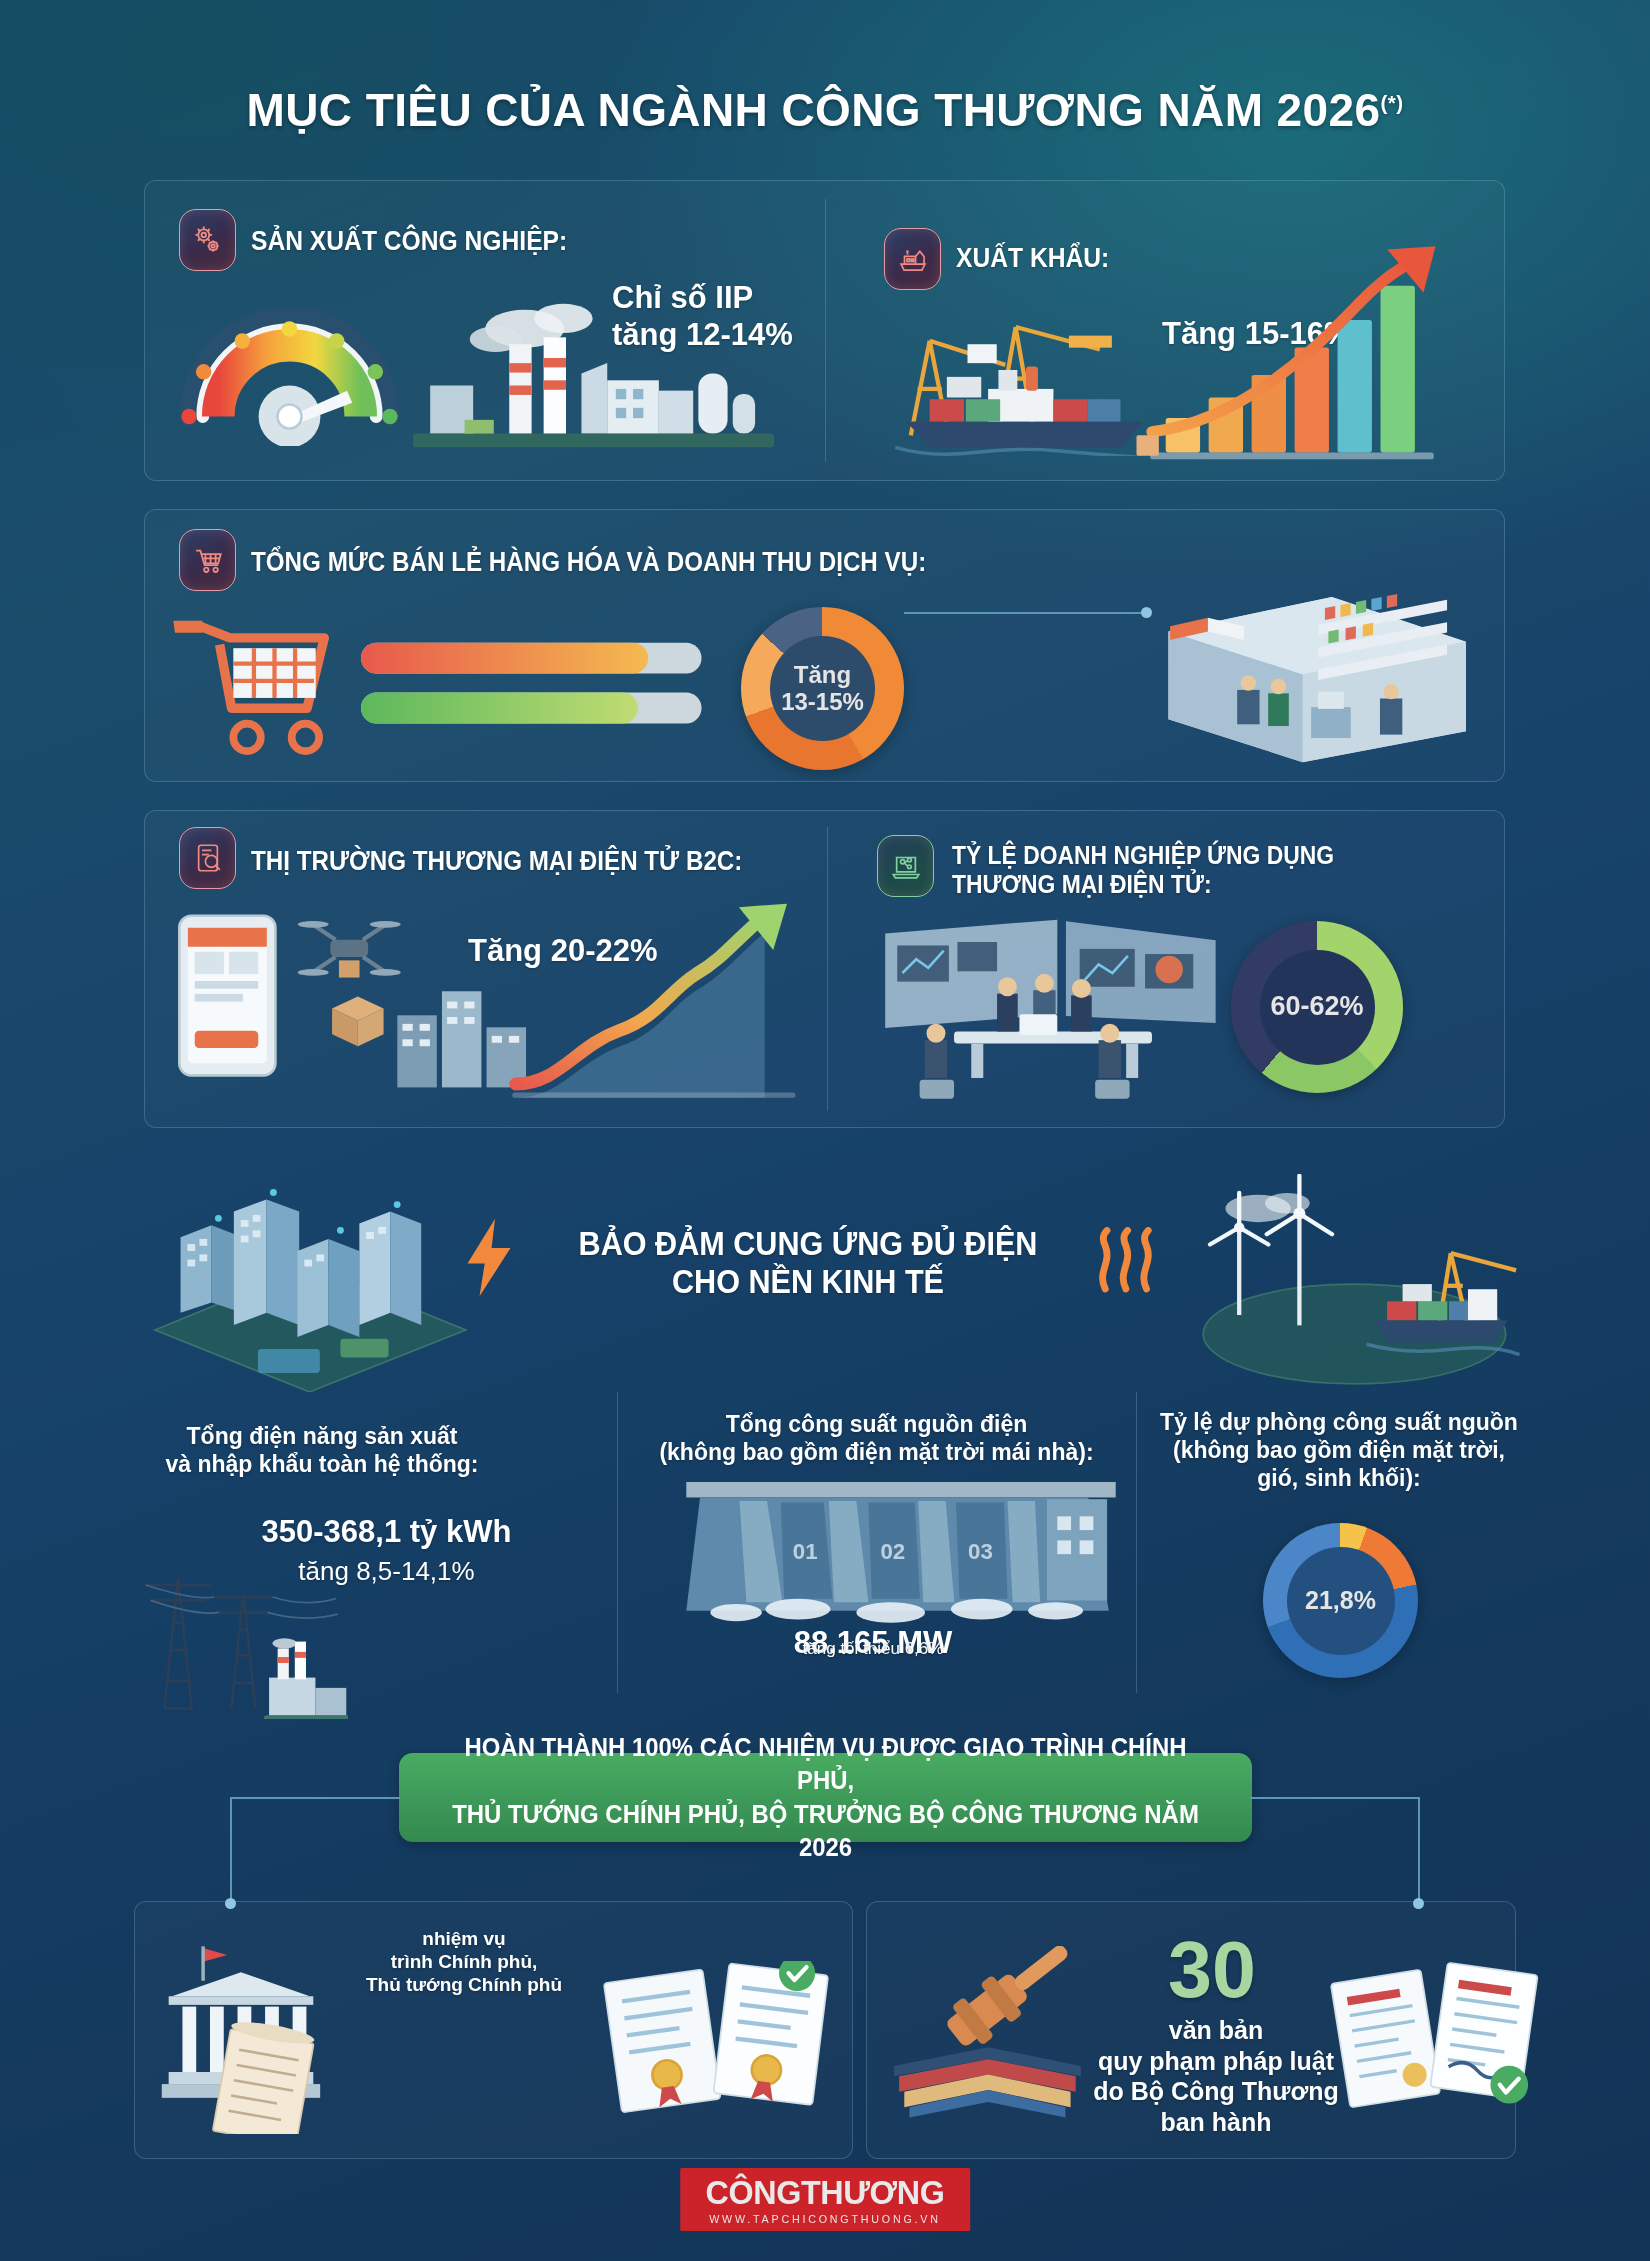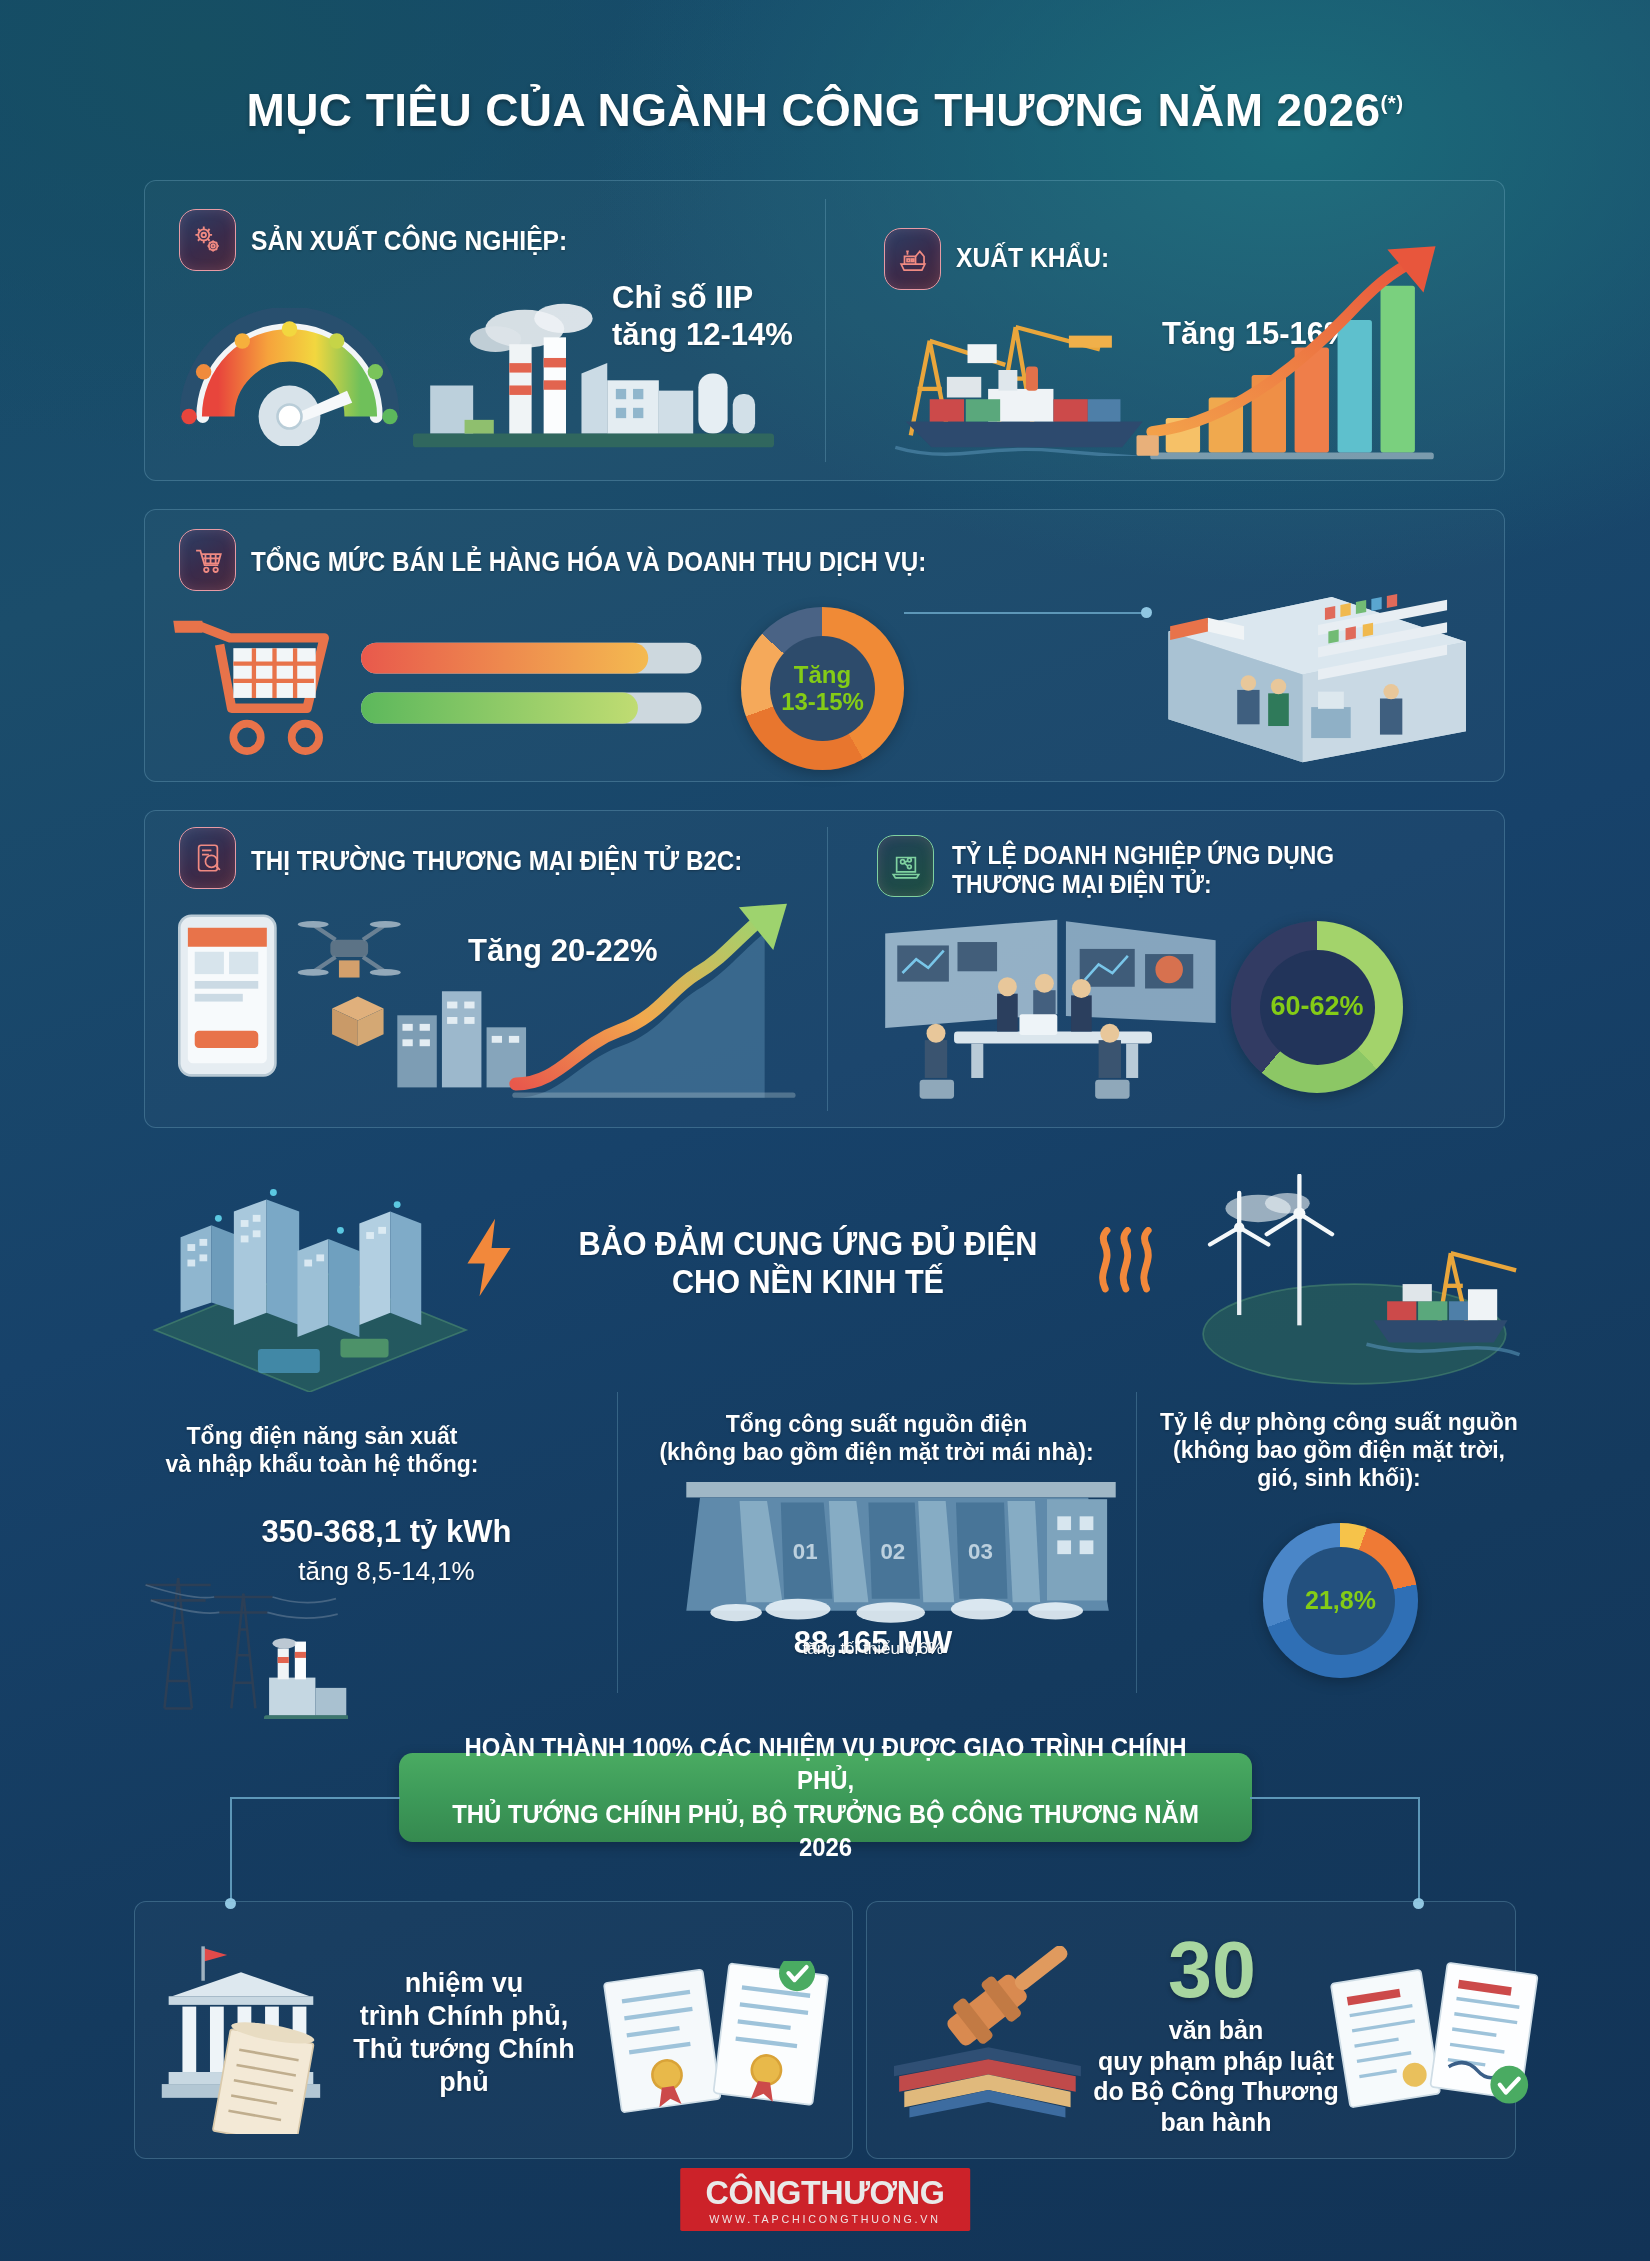--- a/index.html
+++ b/index.html
@@ -79,21 +79,21 @@
     font-weight: bold; line-height: 1.22;
     white-space: pre-line; text-align: center;
     text-shadow: 0 0.9px 2.6px rgba(0,0,0,0.3);
   }
 
   
   .donut { position: absolute; border-radius: 50%; display:flex; align-items:center; justify-content:center; }
   .donut .hole {
     position: absolute; border-radius: 50%;
     display: flex; align-items: center; justify-content: center;
-    text-align: center; color: #84cc16; font-weight: bold;
+    text-align: center; color: #e5e5e5; font-weight: bold;
     white-space: pre-line; line-height: 1.1;
   }
 
   
   .green-banner {
     position: absolute;
     background: linear-gradient(180deg, #4aab62 0%, #3d9a59 50%, #35894f 100%);
     border-radius: 13.8px;
     display: flex; align-items: center; justify-content: center;
     box-shadow: 0 3.4px 12px rgba(0,0,0,0.25);
@@ -700,21 +700,21 @@
       <g transform="translate(96,108) rotate(10)">
         <rect x="0" y="0" width="98" height="120" rx="3" fill="#f3e9d6" stroke="#d9c9ab" stroke-width="2"></rect>
         <g stroke="#c0ae8e" stroke-width="3">
           <path d="M14 22h70M14 40h70M14 58h70M14 76h54M14 94h62"></path>
         </g>
         <ellipse cx="49" cy="-4" rx="49" ry="9" fill="#e8dcc2"></ellipse>
       </g>
     </svg>
   </div>
 
-  <div class="plain" style="left:335px; top:1967px; width:258px; font-size:27px;">nhiệm vụ
+  <div class="plain" style="left:335px; top:1927px; width:258px; font-size:19px;">nhiệm vụ
 trình Chính phủ,
 Thủ tướng Chính phủ</div>
 
   <div class="illu" style="left:591px; top:1961px;">
     <svg width="249" height="172" viewBox="0 0 290 200">
       <g transform="rotate(-8 90 100)">
         <rect x="26" y="16" width="116" height="152" rx="4" fill="#f5f9fb" stroke="#cfdde6" stroke-width="2"></rect>
         <g stroke="#9ec3da" stroke-width="5">
           <path d="M44 40h80M44 60h80M44 80h62M44 100h72"></path>
         </g>

